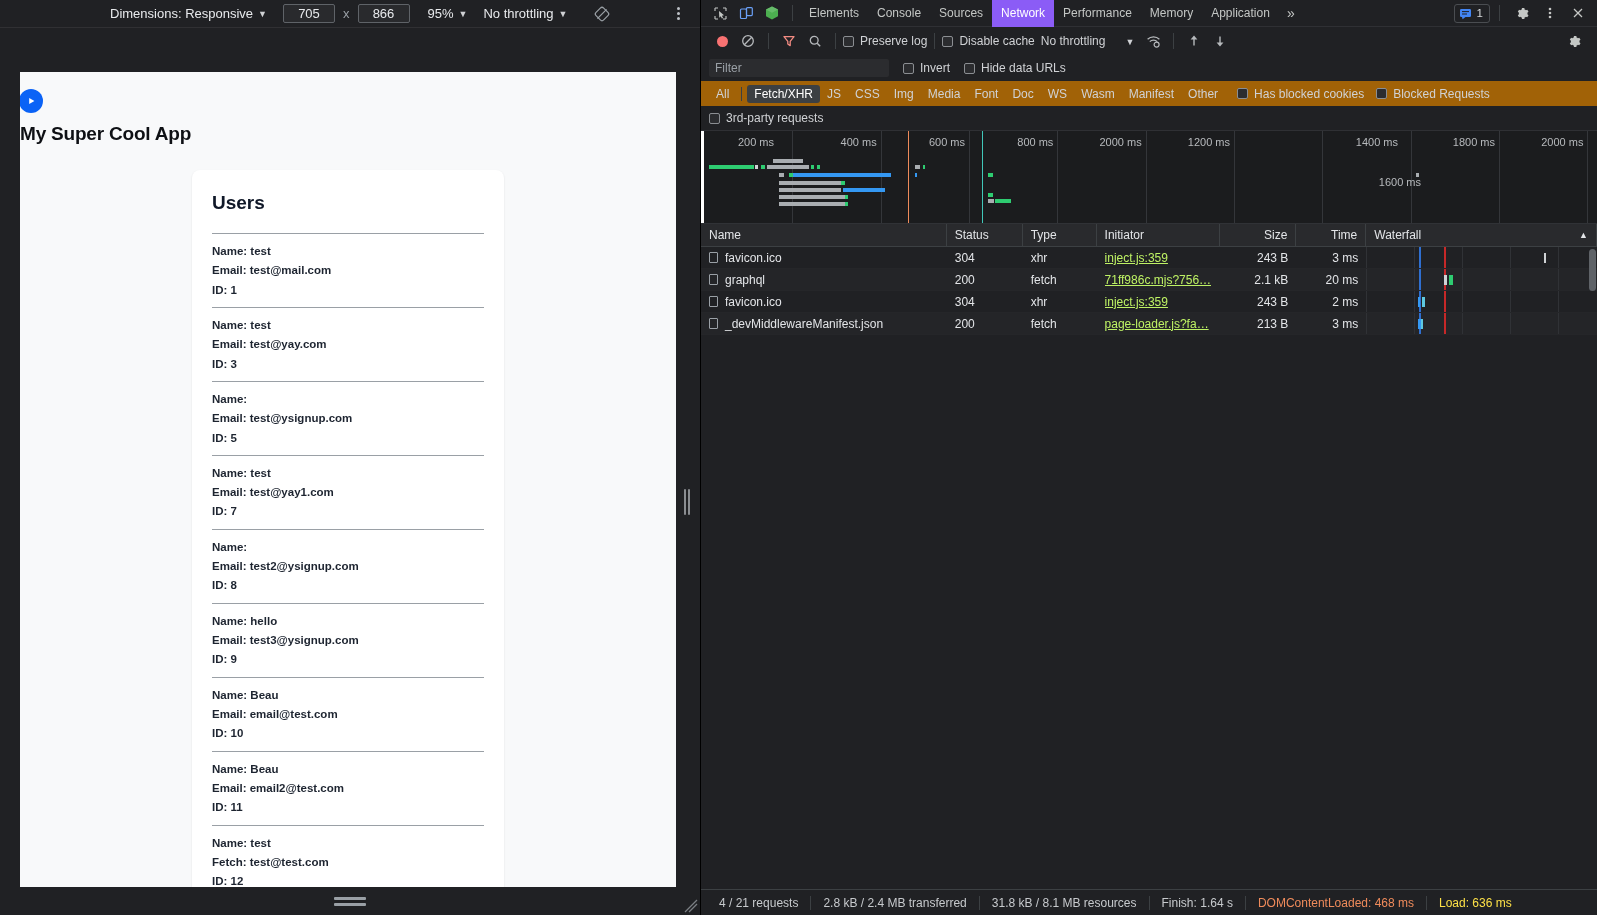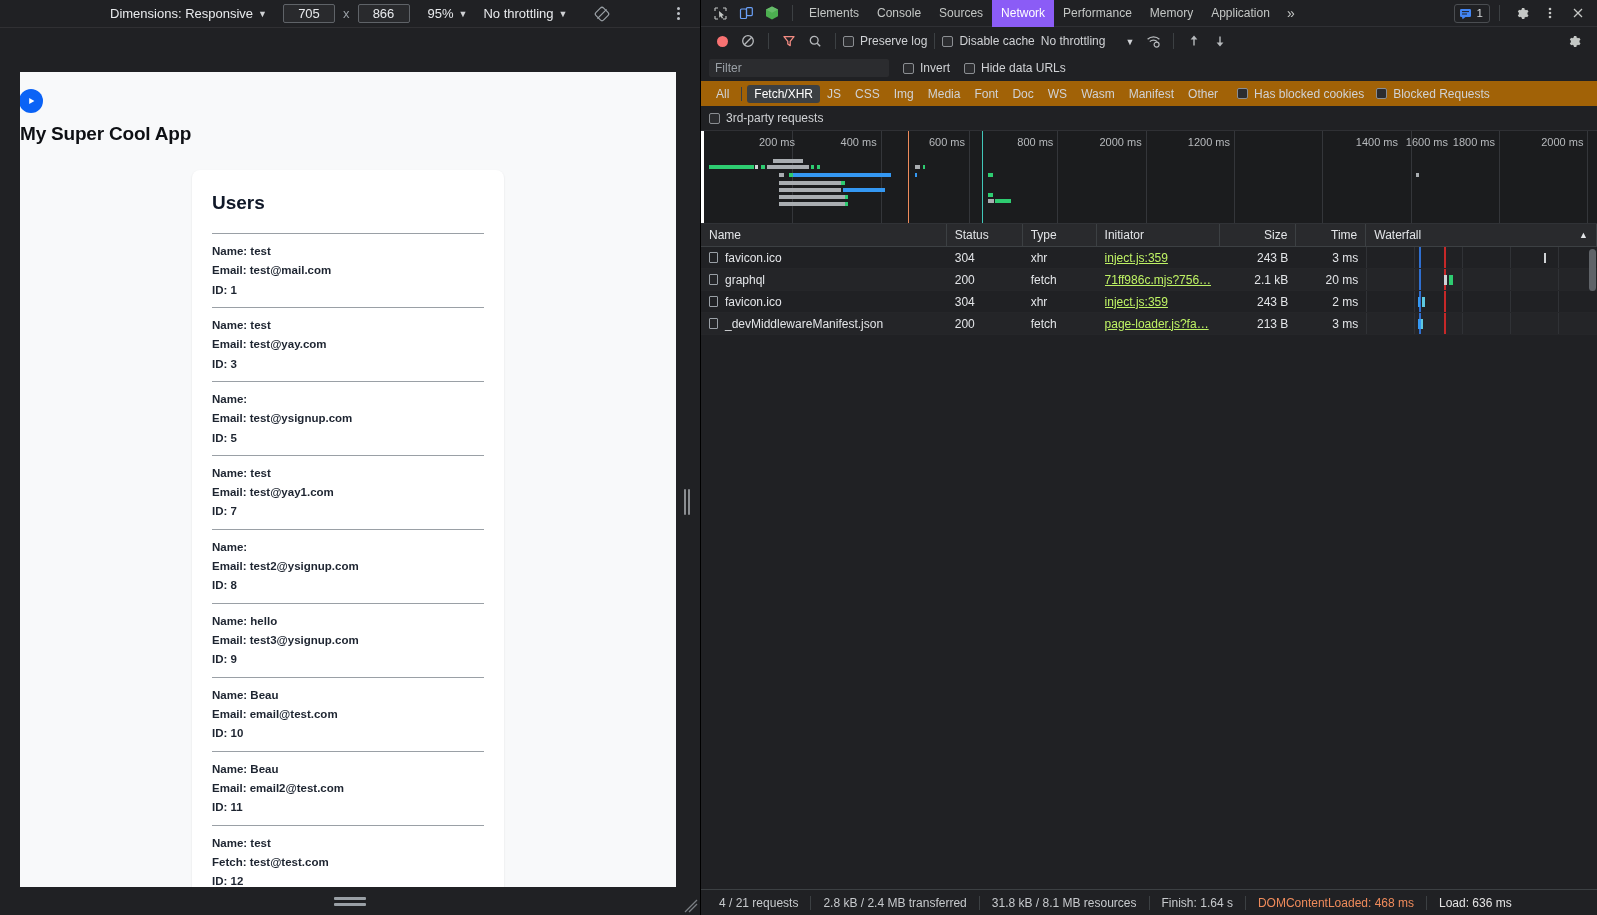--- a/index.html
+++ b/index.html
@@ -311,21 +311,21 @@
     height: 26px; min-height: 26px;
     display: flex; align-items: center;
     background: #202124;
     border-top: 1px solid #3c4043;
     font-size: 12px; color: #c7cacd;
     padding-left: 6px;
   }
   .status-seg { padding: 0 12px; white-space: nowrap; }
   .status-div { width: 1px; height: 14px; background: #3c4043; }
   .status-dcl { color: #ef8b5b; }
-  .status-load { color: #e5e5e5; }
+  .status-load { color: #fde047; }
 </style>
 </head>
 <body>
 
 <div class="root">
 
   <div class="left-pane">
 
     <div class="device-toolbar">
       <div class="dt-dimensions">
@@ -630,28 +630,28 @@
           <div class="ov-gridline" style="left: 268.02px;"></div>
           <div class="ov-gridline" style="left: 356.36px;"></div>
           <div class="ov-gridline" style="left: 444.7px;"></div>
           <div class="ov-gridline" style="left: 533.04px;"></div>
           <div class="ov-gridline" style="left: 621.379px;"></div>
           <div class="ov-gridline" style="left: 709.719px;"></div>
           <div class="ov-gridline" style="left: 798.059px;"></div>
           <div class="ov-gridline" style="left: 886.399px;"></div>
         </div>
       <div id="ov-ticks">
-          <div class="ov-tick" style="left: 98px;">200 ms</div>
+          <div class="ov-tick" style="left: 77px;">200 ms</div>
           <div class="ov-tick" style="left: 179.68px;">400 ms</div>
           <div class="ov-tick" style="left: 268.02px;">600 ms</div>
           <div class="ov-tick" style="left: 356.36px;">800 ms</div>
           <div class="ov-tick" style="left: 444.7px;">2000 ms</div>
           <div class="ov-tick" style="left: 533.04px;">1200 ms</div>
           <div class="ov-tick" style="left: 657px; margin-left: 44px;">1400 ms</div>
-          <div class="ov-tick" style="left: 751px;">1600 ms</div>
+          <div class="ov-tick" style="left: 724px; margin-top: 40px;">1600 ms</div>
           <div class="ov-tick" style="left: 798.059px;">1800 ms</div>
           <div class="ov-tick" style="left: 886.399px;">2000 ms</div>
         </div>
       <div id="ov-bars">
           <div class="ov-bar" style="left: 8px; width: 45px; top: 34px; background: rgb(46, 204, 113);"></div>
           <div class="ov-bar" style="left: 54px; width: 3px; top: 34px; background: rgb(207, 210, 213);"></div>
           <div class="ov-bar" style="left: 72px; width: 30px; top: 28px; background: rgb(169, 173, 177);"></div>
           <div class="ov-bar" style="left: 60px; width: 4px; top: 34px; background: rgb(46, 204, 113);"></div>
           <div class="ov-bar" style="left: 66px; width: 42px; top: 34px; background: rgb(169, 173, 177);"></div>
           <div class="ov-bar" style="left: 110px; width: 3px; top: 34px; background: rgb(46, 204, 113);"></div>

